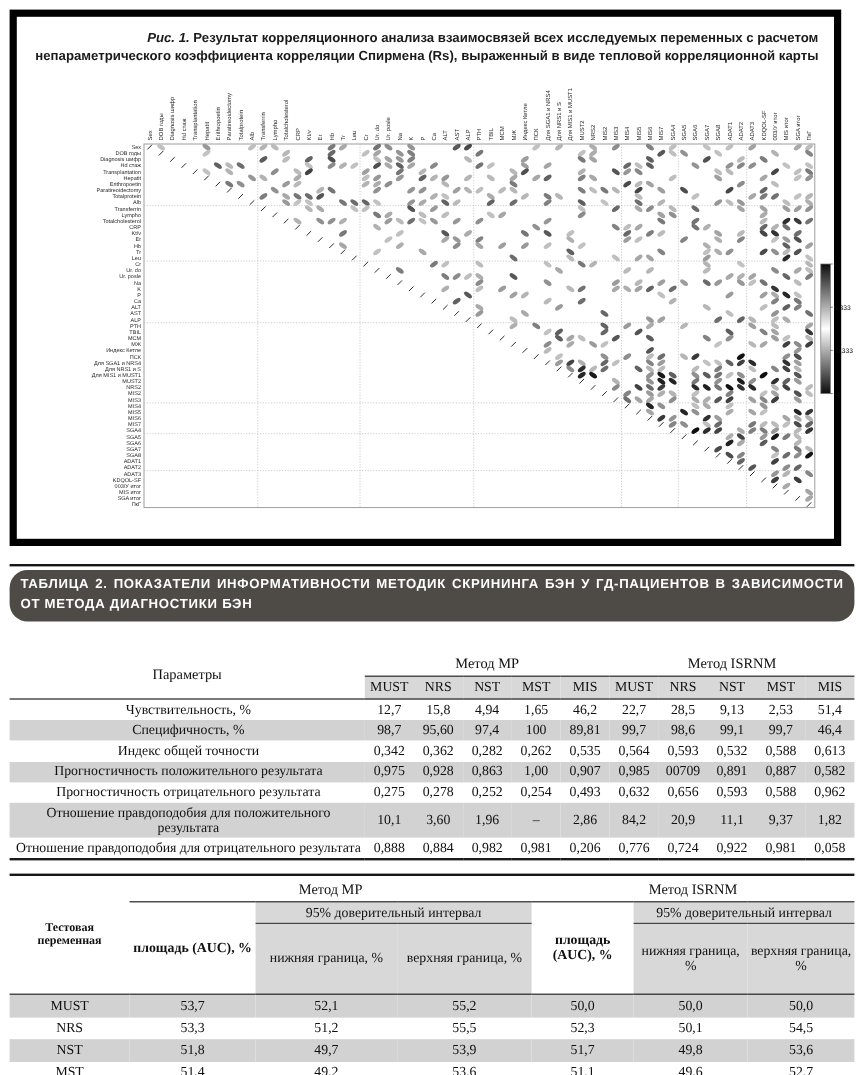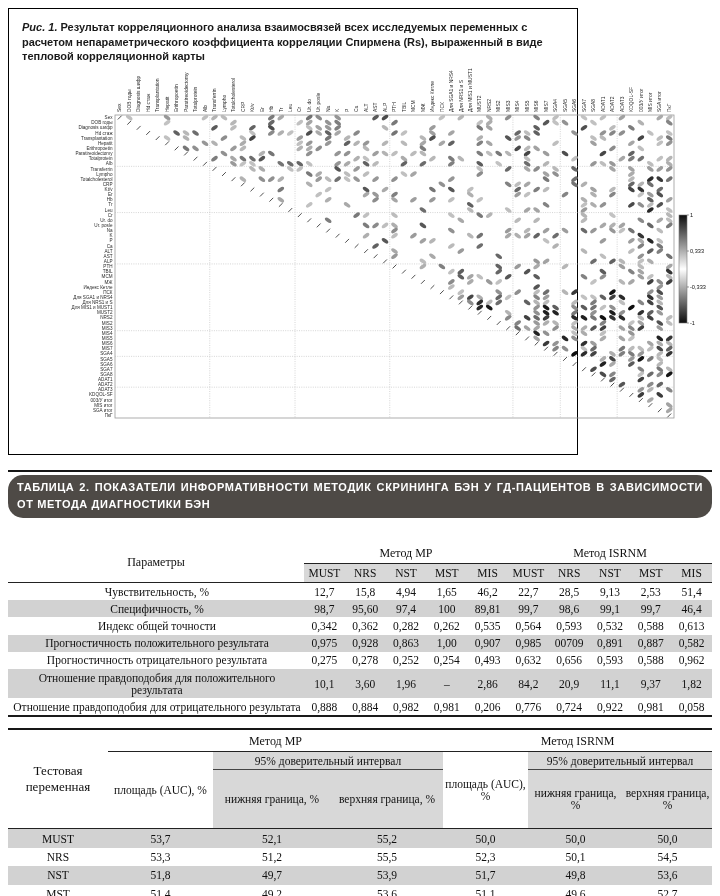--- a/index.html
+++ b/index.html
@@ -1,19 +1,19 @@
 <!DOCTYPE html>
 <html lang="ru"><head>
 <meta charset="utf-8">
 <style>
   html,body{margin:0;padding:0;background:#fff;}
   body{width:720px;height:896px;position:relative;font-family:"Liberation Sans",sans-serif;color:#111;overflow:hidden;}
 
   
-  .figure-panel{position:absolute;left:8px;top:8px;width:570px;height:447px;border:1px solid #000000;background:#fff;box-sizing:border-box;}
+  .figure-panel{position:absolute;left:8px;top:8px;width:693px;height:447px;border:6px solid #000000;background:#fff;box-sizing:border-box;text-align:right;}
   .fig-caption{padding:11px 13px 0 13px;font-size:11px;line-height:1.32;font-weight:bold;color:#1a1a1a;}
   .fig-caption .fig-label{font-style:italic;}
   #heatmap-svg{position:absolute;left:0;top:44px;}
 
   
   .tbl-rule{height:2px;background:#161616;margin:0 8px;}
   .tbl-title{margin:3px 8px 0 8px;background:#4e4a46;color:#fff;font-weight:bold;font-size:11px;line-height:1.55;letter-spacing:.6px;padding:4px 9px 5px 9px;text-transform:uppercase;text-align:justify;border-radius:15px;}
 
   
   table{border-collapse:collapse;table-layout:fixed;width:704px;margin:0 8px;font-family:"Liberation Serif",serif;font-size:11.5px;color:#101010;}
@@ -24,22 +24,22 @@
   #table2 tr.sub th{background:#d8d8d8;border-bottom:1.5px solid #222;padding:3px 1px;}
   #table2 th.param-h{border-bottom:1.5px solid #222;font-size:12px;}
   #table2{border-bottom:2.5px solid #1a1a1a;margin-top:24px;}
   #table2 tbody tr:nth-child(even){background:#d2d2d2;}
   #table2 tbody td{padding:2.6px 2px;}
   #table2 tbody td.lbl{text-align:center;padding-left:4px;}
   
   #table3 col.w1{width:100px;} #table3 col.w2{width:105px;} #table3 col.w3{width:118px;} #table3 col.w4{width:112px;}
   #table3 col.w5{width:85px;}  #table3 col.w6{width:95px;}  #table3 col.w7{width:89px;}
   #table3 th.grp{border-bottom:1px solid #222;font-size:12px;padding:4px 2px 2px 2px;}
-  #table3 th.rowh{border-bottom:1.5px solid #222;font-size:13px;}
-  #table3 th.auc{border-bottom:1.5px solid #222;padding:2px 1px;}
+  #table3 th.rowh{border-bottom:1.5px solid #222;font-size:10px;font-weight:bold;}
+  #table3 th.auc{border-bottom:1.5px solid #222;padding:2px 1px;font-weight:bold;}
   #table3 th.ci{background:#d8d8d8;border-bottom:1px solid #444;padding:2.5px 1px;}
   #table3 tr.ci-sub th{background:#d8d8d8;border-bottom:1.5px solid #222;padding:17px 1px;}
   #table3{border-bottom:2.5px solid #1a1a1a;}
   #table3 tbody tr:nth-child(odd){background:#d2d2d2;}
   #table3 tbody td{padding:3.2px 2px;}
 
   .block-gap-a{height:15px;} .block-gap-b{height:11px;}
 </style>
 </head>
 <body>

